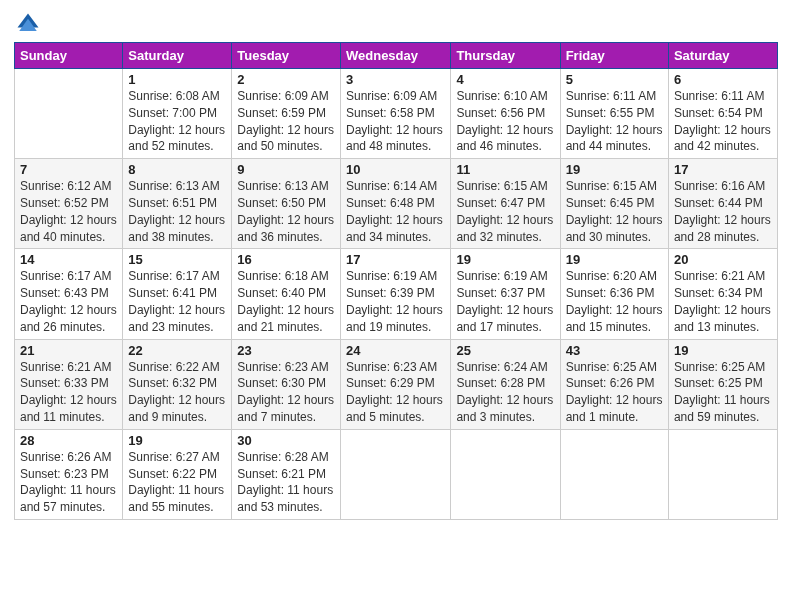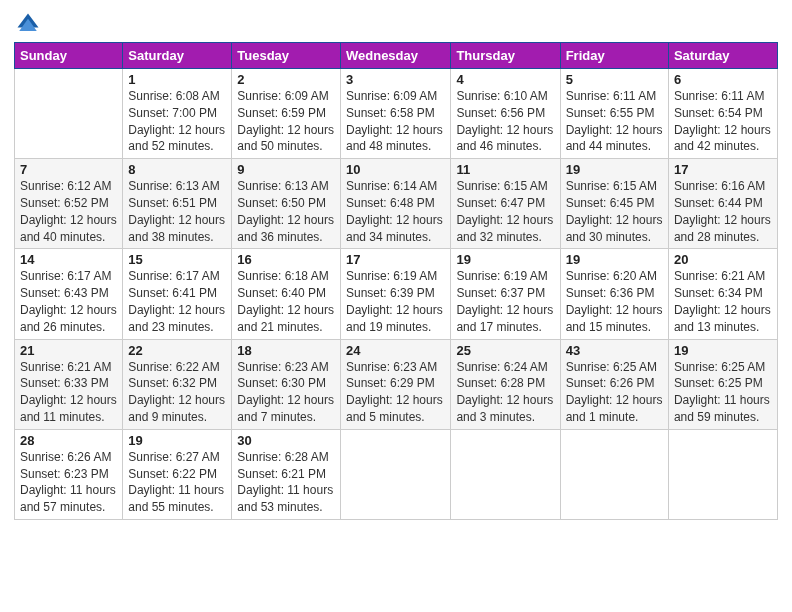--- a/index.html
+++ b/index.html
@@ -225,21 +225,21 @@
         <tr>
           <td>
             <span class="day-num">21</span>
             <div class="day-info">Sunrise: 6:21 AM<br>Sunset: 6:33 PM<br>Daylight: 12 hours<br>and 11 minutes.</div>
           </td>
           <td>
             <span class="day-num">22</span>
             <div class="day-info">Sunrise: 6:22 AM<br>Sunset: 6:32 PM<br>Daylight: 12 hours<br>and 9 minutes.</div>
           </td>
           <td>
-            <span class="day-num">18</span>
+            <span class="day-num">23</span>
             <div class="day-info">Sunrise: 6:23 AM<br>Sunset: 6:30 PM<br>Daylight: 12 hours<br>and 7 minutes.</div>
           </td>
           <td>
             <span class="day-num">24</span>
             <div class="day-info">Sunrise: 6:23 AM<br>Sunset: 6:29 PM<br>Daylight: 12 hours<br>and 5 minutes.</div>
           </td>
           <td>
             <span class="day-num">25</span>
             <div class="day-info">Sunrise: 6:24 AM<br>Sunset: 6:28 PM<br>Daylight: 12 hours<br>and 3 minutes.</div>
           </td>

